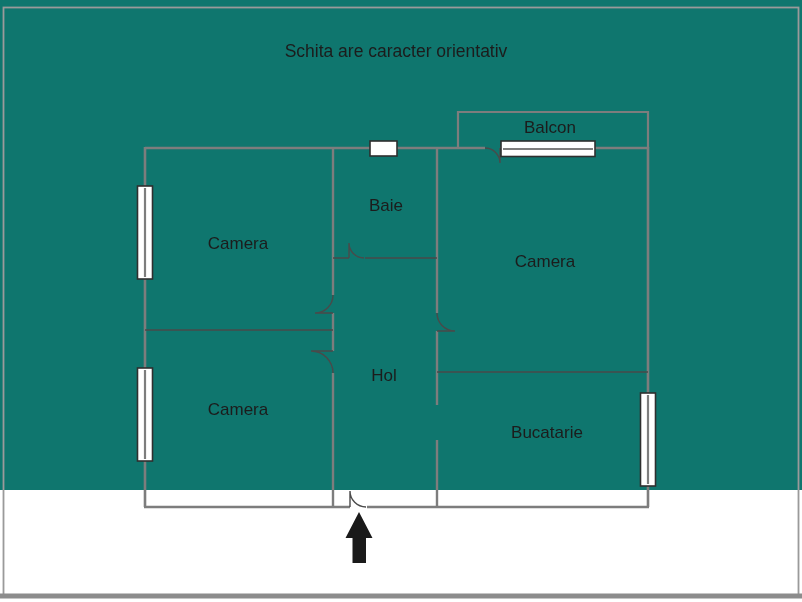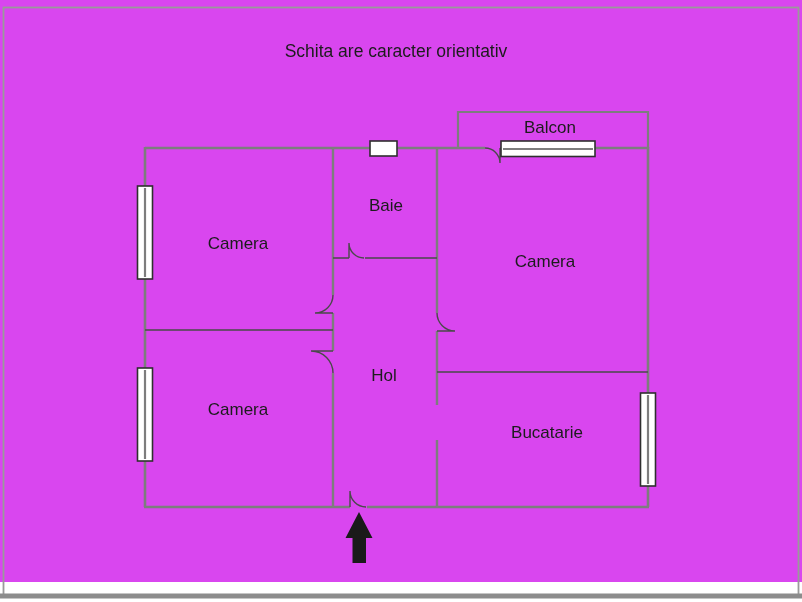--- a/index.html
+++ b/index.html
@@ -7,22 +7,22 @@
     padding: 0;
     background: #ffffff;
     width: 802px;
     height: 602px;
     overflow: hidden;
     font-family: "Liberation Sans", sans-serif;
   }
   .page {
     position: relative;
     width: 802px;
-    height: 582px;
-    background: #d946ef;
+    height: 490px;
+    background: #0f766e;
   }
   svg { display: block; }
   text {
     fill: #1c1c1c;
     font-family: "Liberation Sans", "DejaVu Sans", sans-serif;
     font-size: 17px;
   }
   text.title { font-size: 17.5px; }
 </style>
 </head>

